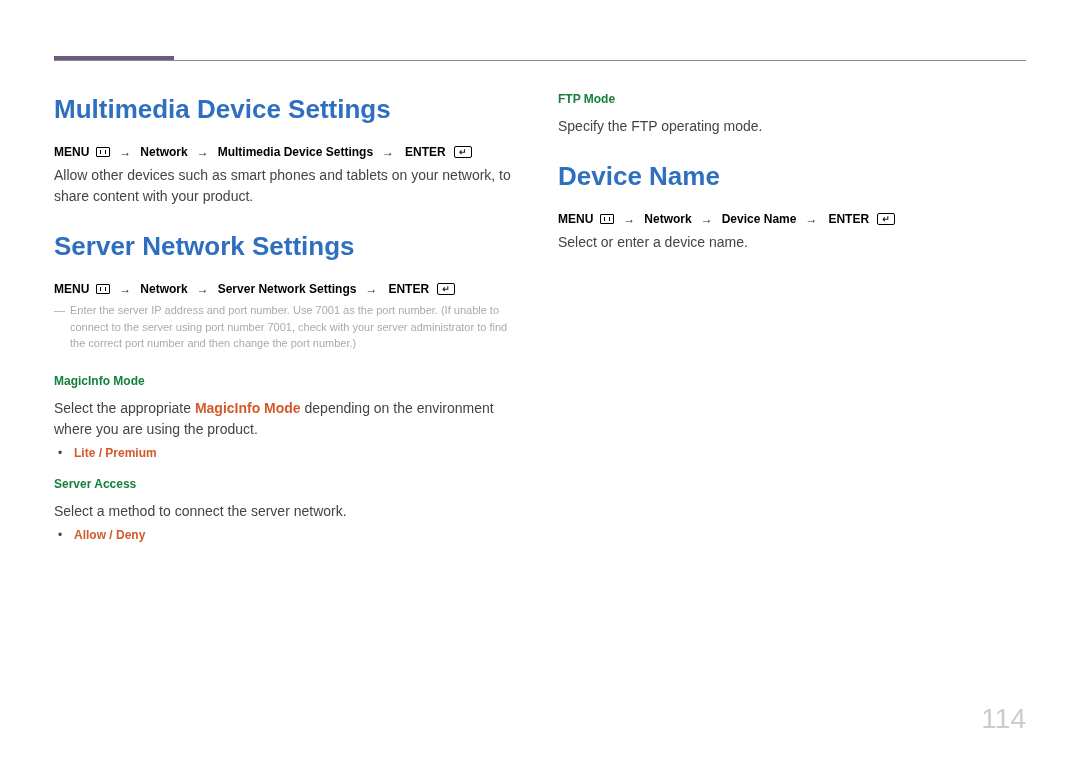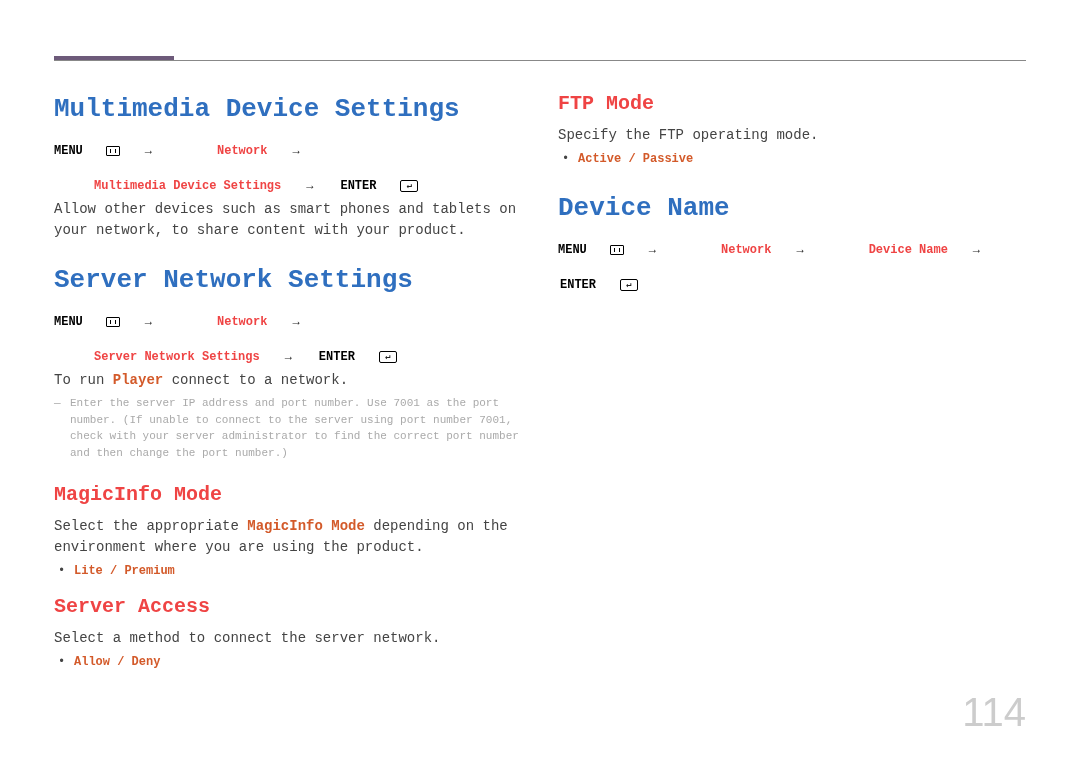--- a/index.html
+++ b/index.html
@@ -26,51 +26,50 @@
     top: 56px;
     left: 54px;
     width: 120px;
     height: 4px;
     background: #6d5a7a;
   }
   .content {
     display: flex;
     gap: 28px;
     padding-top: 40px;
-    font-family: Liberation Mono, monospace;
   }
   .col { flex: 1; }
   .col-left { padding-right: 8px; }
 
   h1 {
     color: #2f6fbf;
     font-size: 26px;
     font-weight: 600;
     margin-bottom: 20px;
     margin-top: 6px;
   }
   h2 {
-    color: #ef4444;
-    font-size: 20px;
+    color: #15803d;
+    font-size: 12px;
     font-weight: 600;
     margin-top: 6px;
     margin-bottom: 10px;
   }
   .menupath {
     font-size: 12px;
     font-weight: 700;
     margin-bottom: 6px;
     display: flex;
     align-items: center;
     flex-wrap: wrap;
-    gap: 21px;
+    gap: 5px;
   }
   .menupath .arrow { font-weight: 400; margin: 0 4px; }
   .menupath .menu { color: #000; }
-  .menupath .path-item { color: #ef4444; margin-left: 40px; }
+  .menupath .path-item { color: #000000; }
   .menupath .enter { color: #000; margin-left: 2px; }
   .icon-box {
     display: inline-block;
     width: 14px; height: 10px;
     border: 1px solid #000;
     border-radius: 1px;
     vertical-align: middle;
     margin-left: 2px;
     position: relative;
   }
@@ -138,21 +137,21 @@
     left: 0;
     top: 0;
     color: #aaa;
   }
   .note .dark { color: #888; font-weight: 600; }
 
   .pagenum {
     position: absolute;
     right: 54px;
     bottom: 28px;
-    font-size: 40px;
+    font-size: 28px;
     color: #ccc;
     font-weight: 300;
   }
 </style>
 </head>
 <body>
 
 <div class="topbar-accent"></div>
 <div class="topbar"></div>
 
@@ -184,23 +183,20 @@
           <span class="icon-box menu"></span>
           <span class="arrow">→</span>
           <span class="path-item">Network</span>
           <span class="arrow">→</span>
           <span class="path-item">Server Network Settings</span>
           <span class="arrow">→</span>
           <span class="enter">ENTER</span>
           <span class="icon-enter-box">↵</span>
         </div>
 
-        <p class="body">
-          <span>To run </span><span class="orange">Player</span><span> connect to a network.</span>
-        </p>
         <div class="note">Enter the server IP address and port number. Use 7001 as the port number. (If unable to connect to the server using port number 7001, check with your server administrator to find the correct port number and then change the port number.)</div>
 
         <h2 style="margin-top:22px;">MagicInfo Mode</h2>
         <p class="body">
           <span>Select the appropriate </span><span class="orange">MagicInfo Mode</span><span> depending on the environment where you are using the product.</span>
         </p>
         <ul class="options">
           <li>Lite / Premium</li>
         </ul>
 
@@ -210,37 +206,35 @@
           <li>Allow / Deny</li>
         </ul>
       </div>
     </div>
 
     <div class="col">
 
       <div class="section">
         <h2 style="margin-top:4px;">FTP Mode</h2>
         <p class="body">Specify the FTP operating mode.</p>
-        <ul class="options">
-          <li>Active / Passive</li>
-        </ul>
       </div>
 
       <div class="section" style="margin-top:20px;">
         <h1>Device Name</h1>
         <div class="menupath">
           <span class="menu">MENU</span>
           <span class="icon-box menu"></span>
           <span class="arrow">→</span>
           <span class="path-item">Network</span>
           <span class="arrow">→</span>
           <span class="path-item">Device Name</span>
           <span class="arrow">→</span>
           <span class="enter">ENTER</span>
           <span class="icon-enter-box">↵</span>
         </div>
+        <p class="body">Select or enter a device name.</p>
       </div>
 
     </div>
   </div>
 </div>
 
 <div class="pagenum">114</div>
 
 </body></html>

